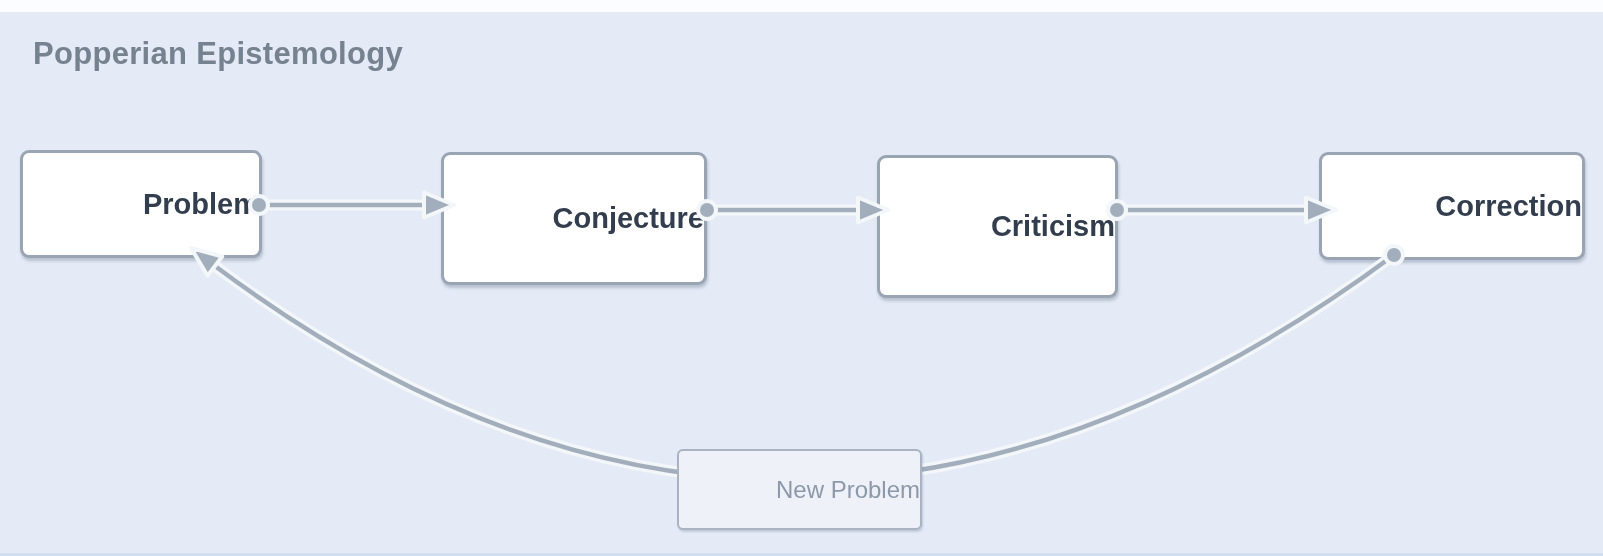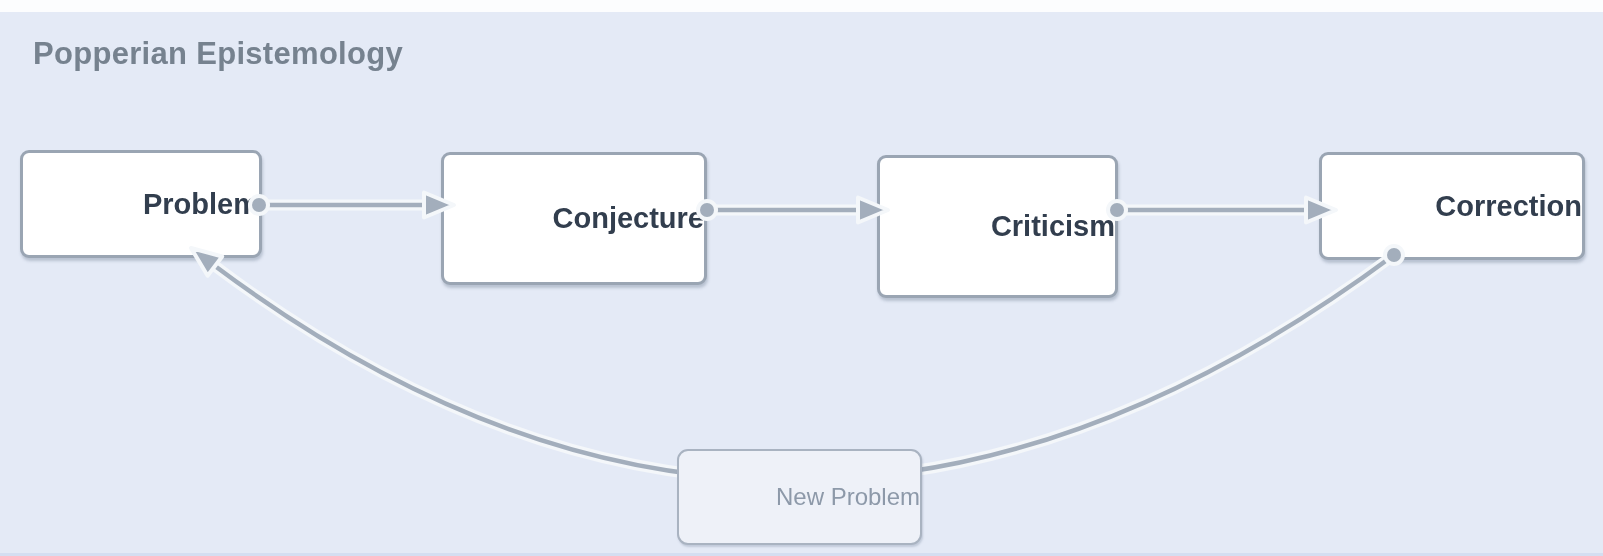--- a/index.html
+++ b/index.html
@@ -39,24 +39,24 @@
     display: flex; align-items: center; justify-content: flex-end;
     font-size: 29px; font-weight: 700; color: #323e4e;
     box-shadow: 1px 3px 3px rgba(130, 144, 165, 0.45);
     z-index: 1;
   }
   .node-problem    { left: 20px;   top: 150px; width: 242px; height: 108px; }
   .node-conjecture { left: 441px;  top: 152px; width: 266px; height: 133px; }
   .node-criticism  { left: 877px;  top: 155px; width: 241px; height: 143px; }
   .node-correction { left: 1319px; top: 152px; width: 266px; height: 108px; }
   .node-new-problem {
-    left: 677px; top: 449px; width: 245px; height: 96px;
+    left: 677px; top: 449px; width: 245px; height: 81px;
     background: #eef1f8;
     border: 2px solid #a9b3c1;
-    border-radius: 11px;
+    border-radius: 6px;
     font-size: 24px; font-weight: 500; color: #8d99a9;
     box-shadow: 1px 2px 2px rgba(130, 144, 165, 0.35);
     z-index: 3;
   }
   .connector-layer {
     position: absolute; left: 0; top: 0;
     width: 1603px; height: 556px;
     z-index: 2;
     pointer-events: none;
   }

